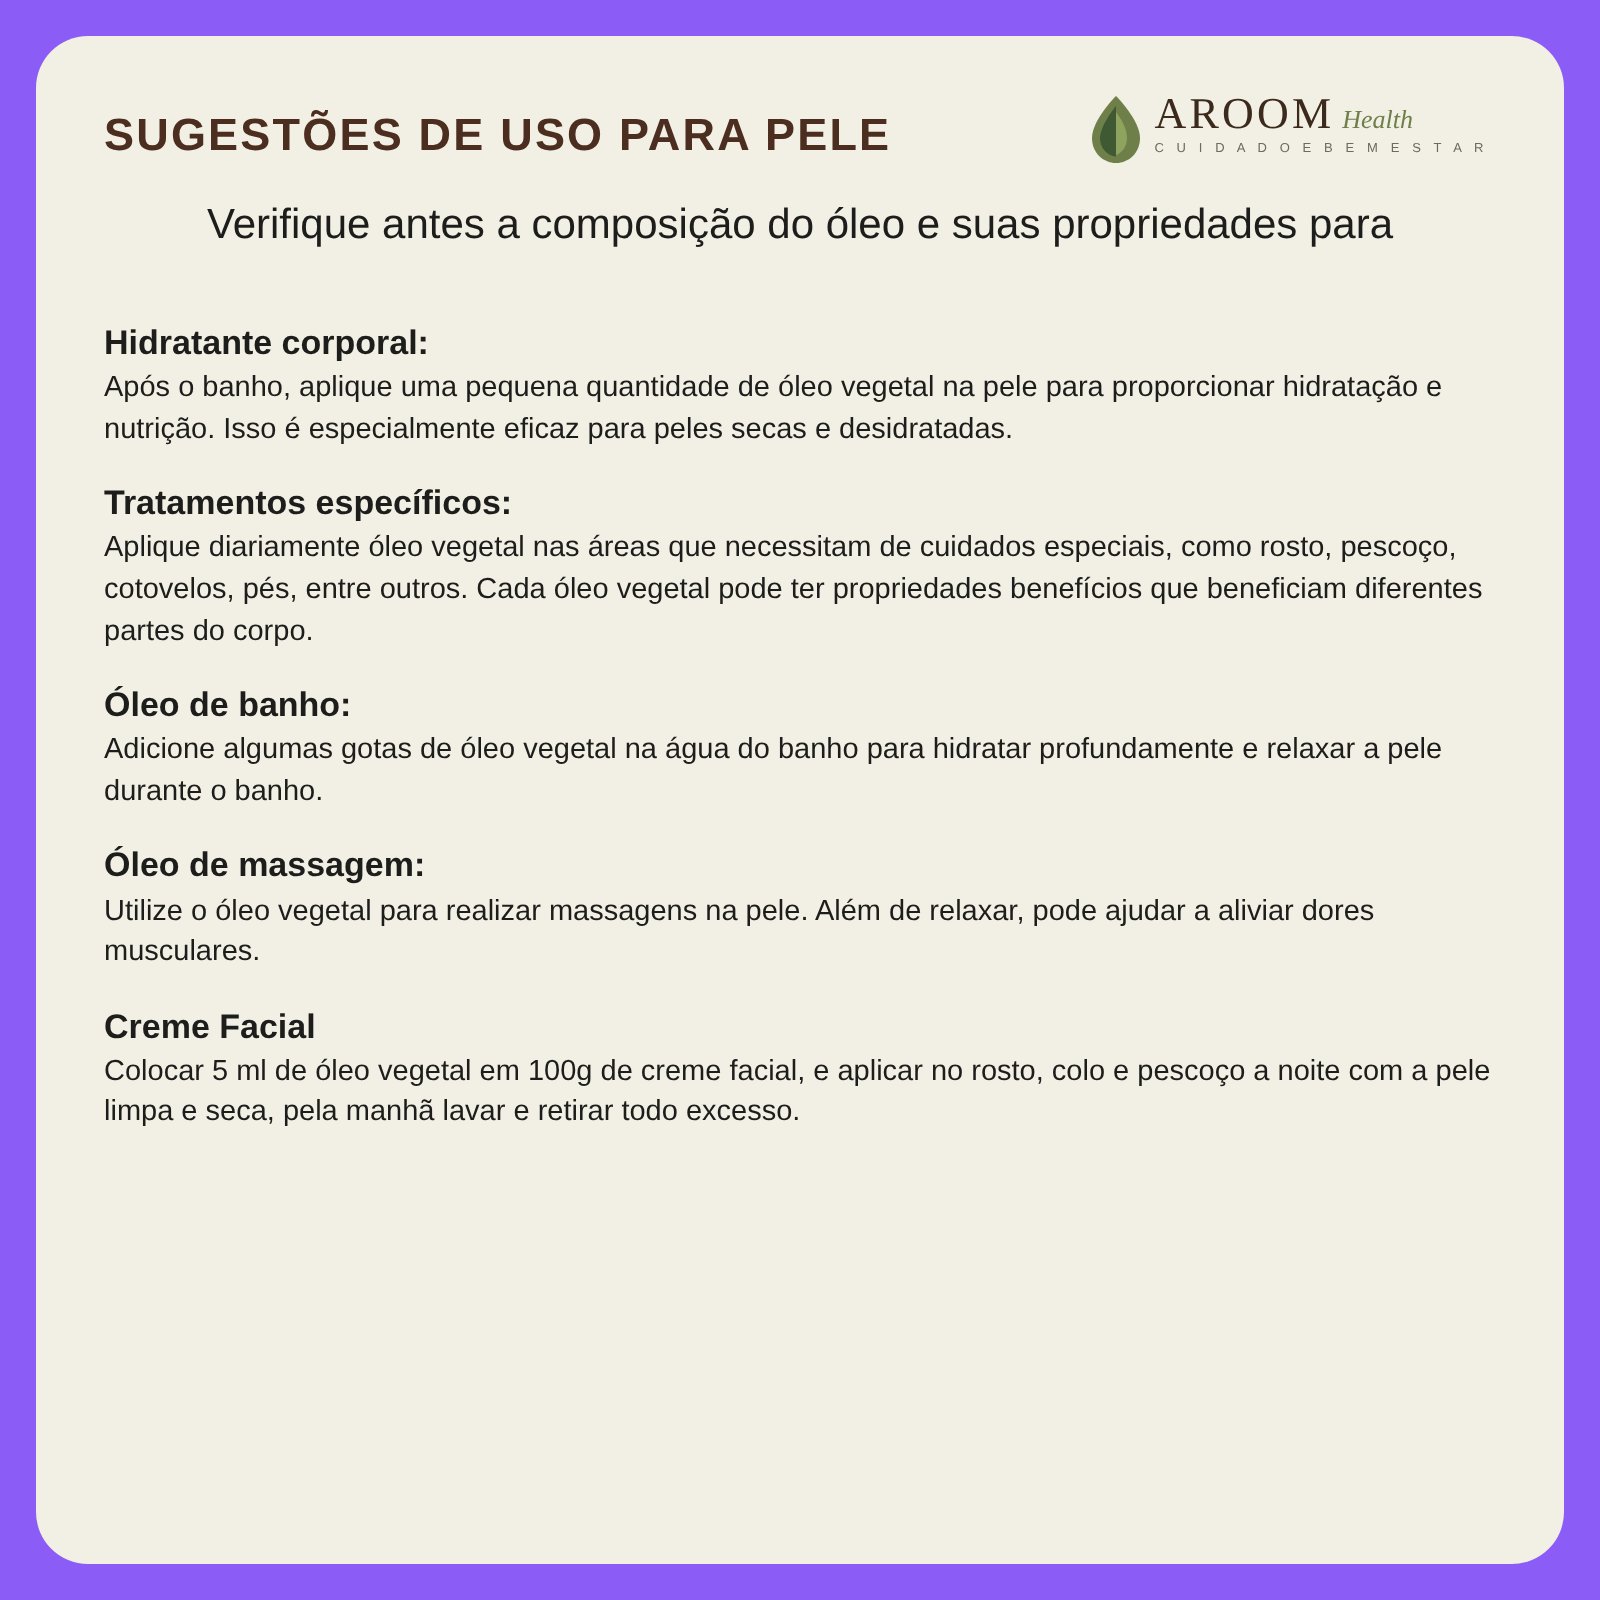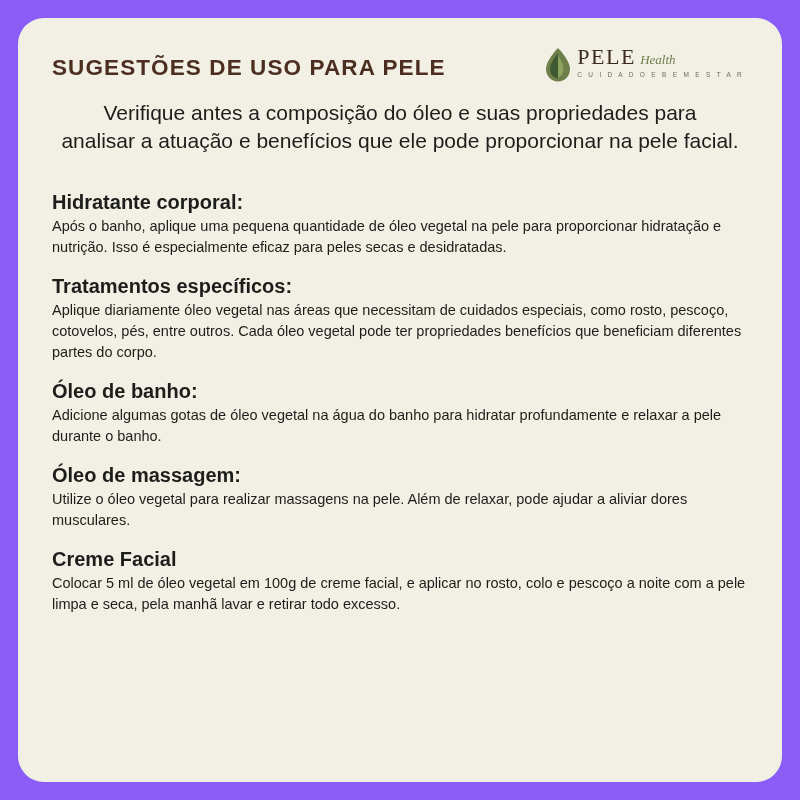--- a/index.html
+++ b/index.html
@@ -99,21 +99,21 @@
   .lead .l1 { display: block; }
   .lead .l2 { display: block; }
   
   .sections {
     margin-top: 34px;
   }
   .section {
     margin-bottom: 16px;
   }
   .section-heading {
-    font-size: 20px;
+    font-size: 17px;
     font-weight: bold;
     color: #1d1d1b;
     margin: 0 0 1px 0;
     line-height: 1.3;
   }
   .section-body {
     font-size: 14.5px;
     color: #1d1d1b;
     line-height: 1.42;
     margin: 0;
@@ -132,31 +132,30 @@
       <div class="logo">
         <span class="logo-mark">
           <svg viewBox="0 0 30 36" width="30" height="36" aria-hidden="true">
             <path d="M15 1 C15 1 3 13 3 22 C3 29.2 8.4 34.5 15 34.5 C21.6 34.5 27 29.2 27 22 C27 13 15 1 15 1 Z" fill="#6f7f4a"></path>
             <path d="M15 6 C15 6 7 15.5 7 22.2 C7 27 10.6 30.8 15 31.2 Z" fill="#3f5a32"></path>
             <path d="M15 9 C18 13 20.5 17.5 20.5 22 C20.5 26 18.2 29.4 15 30.6 Z" fill="#8ea35e"></path>
           </svg>
         </span>
         <span class="logo-text">
           <span class="logo-line1">
-            <span class="logo-aroom">PELE</span>
+            <span class="logo-aroom">AROOM</span>
             <span class="logo-health">Health</span>
           </span>
           <span class="logo-tag">C U I D A D O   E   B E M   E S T A R</span>
         </span>
       </div>
     </div>
 
     <p class="lead">
       <span class="l1">Verifique antes a composição do óleo e suas propriedades para</span>
-      <span class="l2">analisar a atuação e benefícios que ele pode proporcionar na pele facial.</span>
     </p>
 
     <div class="sections">
 
       <div class="section">
         <p class="section-heading">Hidratante corporal:</p>
         <p class="section-body">Após o banho, aplique uma pequena quantidade de óleo vegetal na pele para proporcionar hidratação e nutrição. Isso é especialmente eficaz para peles secas e desidratadas.</p>
       </div>
 
       <div class="section">

